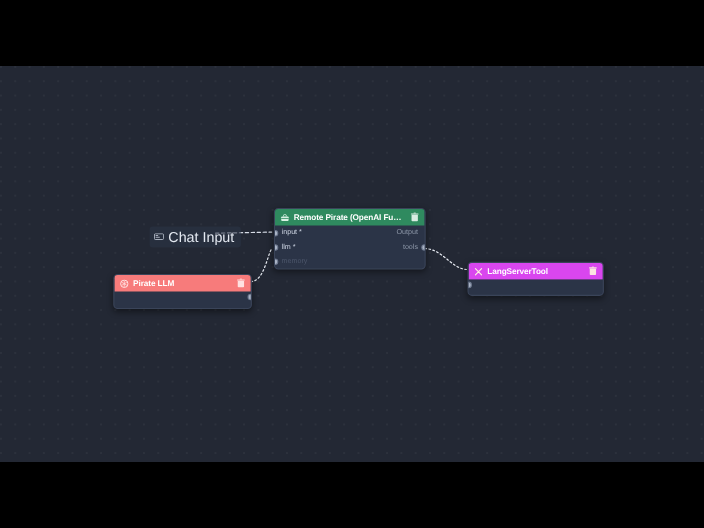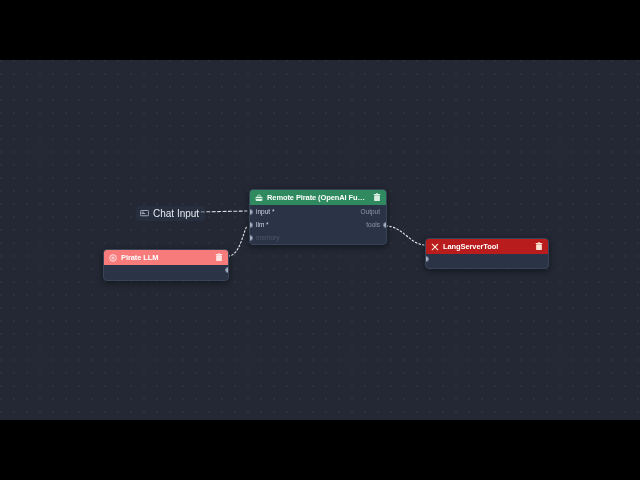--- a/index.html
+++ b/index.html
@@ -98,30 +98,30 @@
 
   
   #node-remote-pirate { left: 249px; top: 129px; width: 136px; }
   #node-remote-pirate .node-header { background: #2f8a5f; }
 
   #node-openai-llm { left: 103px; top: 189px; width: 124px; }
   #node-openai-llm .node-header { background: #f77b7b; color: #fff; }
   #node-openai-llm .node-body { height: 15px; }
 
   #node-langserver { left: 425px; top: 178px; width: 122px; }
-  #node-langserver .node-header { background: #b91c1c; color: #fff; }
+  #node-langserver .node-header { background: #d946ef; color: #fff; }
   #node-langserver .node-body { height: 14px; }
 
   
   #chat-input {
     position: absolute;
     left: 136px; top: 146px;
     display: flex; align-items: center; gap: 4px;
     padding: 2px 6px 2px 4px;
-    font-size: 10px;
+    font-size: 13px;
     color: #e3e8f0;
     background: rgba(43,52,71,0.55);
     border-radius: 3px;
     white-space: nowrap;
   }
   #chat-input .ci-icon { width: 9px; height: 7px; flex: 0 0 9px; }
   #chat-input .ci-icon svg { width: 9px; height: 7px; display: block; }
 </style>
 </head>
 <body>

